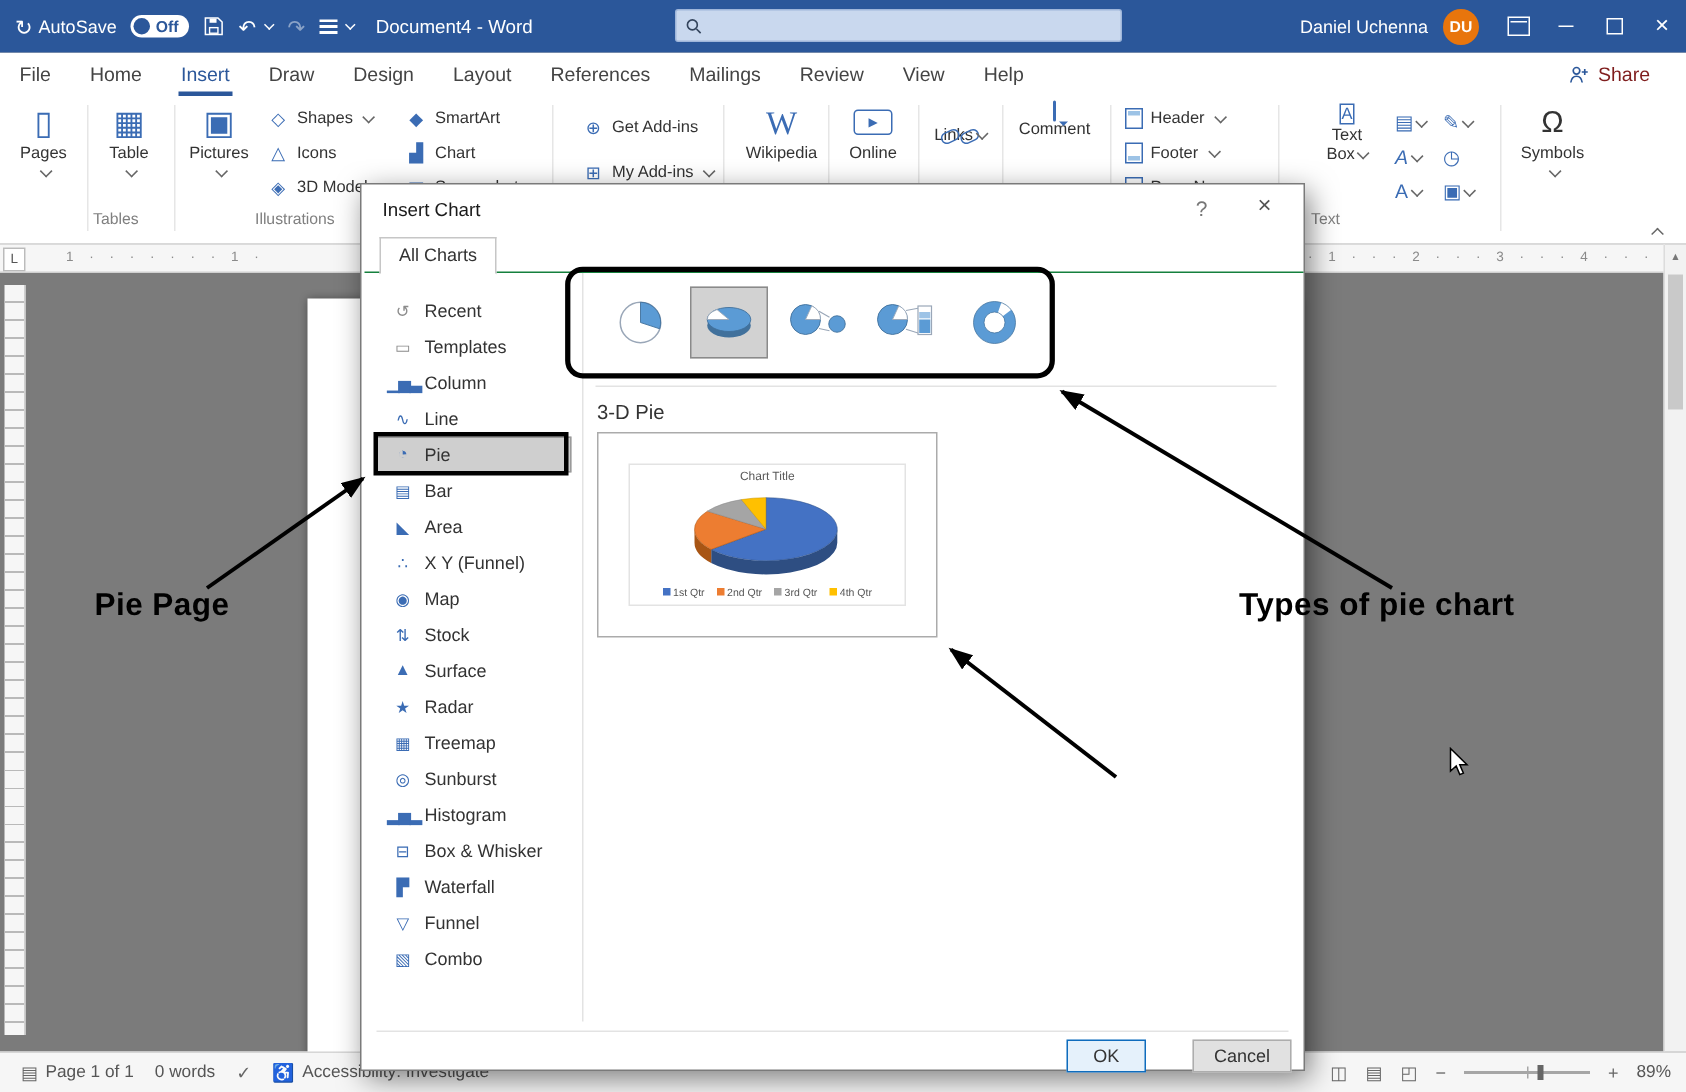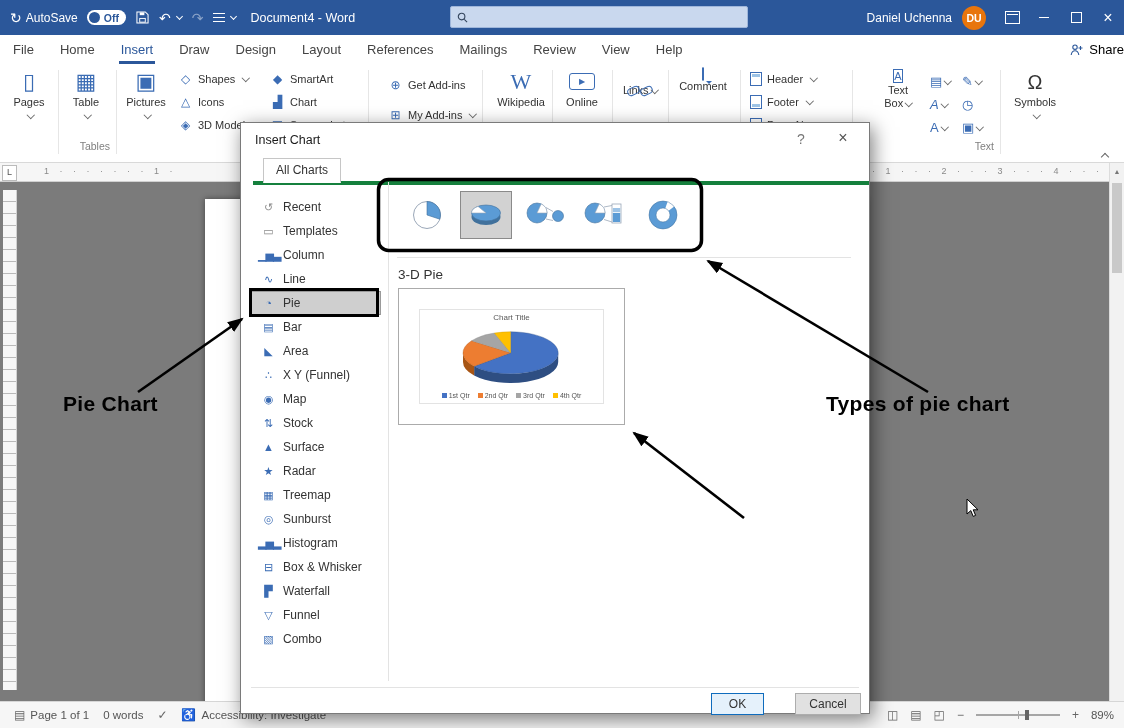--- a/index.html
+++ b/index.html
@@ -33,32 +33,32 @@
   .max-box{width:9px;height:9px;border:1px solid #fff;}
   .ribbon-disp{width:13px;height:11px;border:1px solid #fff;position:relative;}
   .ribbon-disp:after{content:"";position:absolute;left:1px;right:1px;top:2px;border-top:1px solid #fff;}
 
   
   .menubar{position:absolute;top:35px;left:0;width:100%;height:29px;background:#fff;display:flex;
            align-items:center;font-size:13px;color:#444;z-index:29;}
   .mtab{padding:0 13px;height:29px;line-height:29px;position:relative;cursor:default;}
   .mtab.act{color:#2b579a;}
   .mtab.act:after{content:"";position:absolute;left:11px;right:11px;bottom:0;height:3px;background:#2b579a;}
-  .share{margin-left:auto;margin-right:0;color:#000000;display:flex;align-items:center;gap:6px;font-size:13px;}
+  .share{margin-left:auto;margin-right:24px;color:#7f1d1d;display:flex;align-items:center;gap:6px;font-size:13px;}
 
   
   .ribbon{position:absolute;top:64px;left:0;width:100%;height:99px;background:#fff;
           border-bottom:1px solid #d9d9d9;z-index:28;box-sizing:border-box;}
   .rb{position:absolute;text-align:center;color:#333;font-size:11px;}
   .rb .ri{display:block;height:28px;line-height:28px;font-size:22px;color:#3b6cb4;}
   .rb .rl{display:block;line-height:13px;}
   .rs{position:absolute;display:flex;align-items:center;gap:5px;font-size:11px;color:#333;white-space:nowrap;}
   .rs .ri2{width:15px;text-align:center;color:#3b6cb4;font-size:12px;flex:none;}
   .trunc{max-width:58px;overflow:hidden;text-overflow:ellipsis;white-space:nowrap;display:inline-block;vertical-align:bottom;}
-  .rgl{position:absolute;font-size:10.5px;color:#808080;text-align:right;}
+  .rgl{position:absolute;font-size:10.5px;color:#808080;text-align:left;}
   .rsp{position:absolute;top:6px;height:84px;width:1px;background:#e6e6e6;}
   .chv{display:inline-block;width:4.5px;height:4.5px;border-right:1.2px solid #666;border-bottom:1.2px solid #666;
        transform:rotate(45deg);margin-left:3px;vertical-align:middle;margin-top:-2px;}
   .chvup{display:inline-block;width:5px;height:5px;border-left:1.4px solid #666;border-top:1.4px solid #666;
          transform:rotate(45deg);}
   .wiki-w{font-family:"Liberation Serif",serif;color:#222;font-size:24px;}
   .play-rect{width:24px;height:15px;border:1.4px solid #3b6cb4;border-radius:3px;margin:5px auto 6px;
              display:flex;align-items:center;justify-content:center;color:#3b6cb4;font-size:8px;}
   .bubble{width:18px;height:13px;border:1.6px solid #3b6cb4;border-radius:3px;position:relative;margin:6px auto 8px;}
   .bubble:after{content:"";position:absolute;left:3px;bottom:-7px;border:3.5px solid transparent;border-top-color:#3b6cb4;}
@@ -98,21 +98,21 @@
   .zoom-track{position:relative;width:84px;height:2px;background:#a6a6a6;}
   .zoom-notch{position:absolute;left:50%;top:-3px;width:1px;height:8px;background:#a6a6a6;}
   .zoom-thumb{position:absolute;left:58%;top:-4px;width:4px;height:10px;background:#666;}
 
   
   .dialog{position:absolute;left:240px;top:122px;width:630px;height:592px;background:#fff;
           border:1px solid #7a7a7a;box-shadow:3px 5px 18px rgba(0,0,0,.5);z-index:50;box-sizing:border-box;font-size:12px;color:#333;}
   .dhdr-title{position:absolute;left:14px;top:10px;font-size:12.5px;color:#1a1a1a;}
   .dhelp{position:absolute;right:58px;top:8px;font-size:14px;color:#777;width:20px;text-align:center;}
   .dclose{position:absolute;right:10px;top:4px;width:32px;height:22px;text-align:center;line-height:22px;font-size:16px;color:#555;}
-  .dtabs{position:absolute;top:32px;left:12px;right:0;height:26px;border-bottom:4px solid #15803d;}
+  .dtabs{position:absolute;top:32px;left:2px;right:0;height:26px;border-bottom:1px solid #15803d;}
   .dtab{position:absolute;left:10px;top:3px;height:23px;padding:0 12px;background:#fff;border:1px solid #c6c6c6;
         border-bottom:1px solid #fff;line-height:23px;font-size:12px;color:#333;box-sizing:content-box;z-index:2;margin-bottom:-1px;}
   .dlist{position:absolute;left:0;top:59px;width:148px;bottom:32px;border-right:1px solid #e3e3e3;padding-top:13px;box-sizing:border-box;}
   .cat{display:flex;align-items:center;height:24px;margin-left:10px;width:130px;padding-left:6px;box-sizing:border-box;
        font-size:12px;color:#333;border:1px solid transparent;}
   .cat.sel{background:#cfcfcf;border-color:#9a9a9a;}
   .cico{width:20px;flex:none;text-align:center;color:#3b6cb4;font-size:11px;letter-spacing:-1px;margin-right:5px;}
   .cico.g{color:#8c8c8c;}
   .srow{position:absolute;left:160px;top:68px;display:flex;gap:7px;}
   .stile{width:52px;height:48px;display:flex;align-items:center;justify-content:center;border:1px solid transparent;box-sizing:border-box;}
@@ -563,20 +563,20 @@
       <marker id="ah" markerWidth="18" markerHeight="14" refX="14" refY="6" orient="auto" markerUnits="userSpaceOnUse">
         <path d="M0,0 L16,6 L0,12 Z" fill="#000"></path>
       </marker>
     </defs>
     <rect x="378.5" y="179.5" width="323" height="71" rx="10" fill="none" stroke="#000" stroke-width="3.5"></rect>
     <rect x="250.5" y="289.5" width="127" height="26" fill="none" stroke="#000" stroke-width="3"></rect>
     <line x1="138" y1="392" x2="242" y2="319" stroke="#000" stroke-width="2.6" marker-end="url(#ah)"></line>
     <line x1="928" y1="392" x2="708" y2="261" stroke="#000" stroke-width="2.6" marker-end="url(#ah)"></line>
     <line x1="744" y1="518" x2="634" y2="433" stroke="#000" stroke-width="2.6" marker-end="url(#ah)"></line>
   </svg>
-  <div class="ann" style="left:63px;top:392px;">Pie Chart</div>
+  <div class="ann" style="left:63px;top:392px;">Pie Page</div>
   <div class="ann" style="left:826px;top:392px;">Types of pie chart</div>
 
   <svg class="cursor" width="14" height="20" viewBox="0 0 14 20">
     <path d="M1,1 L1,16 L4.8,12.6 L7.2,18.4 L9.6,17.4 L7.2,11.8 L12,11.8 Z" fill="#fff" stroke="#000" stroke-width="1"></path>
   </svg>
 
 </div>
 
 </body></html>

